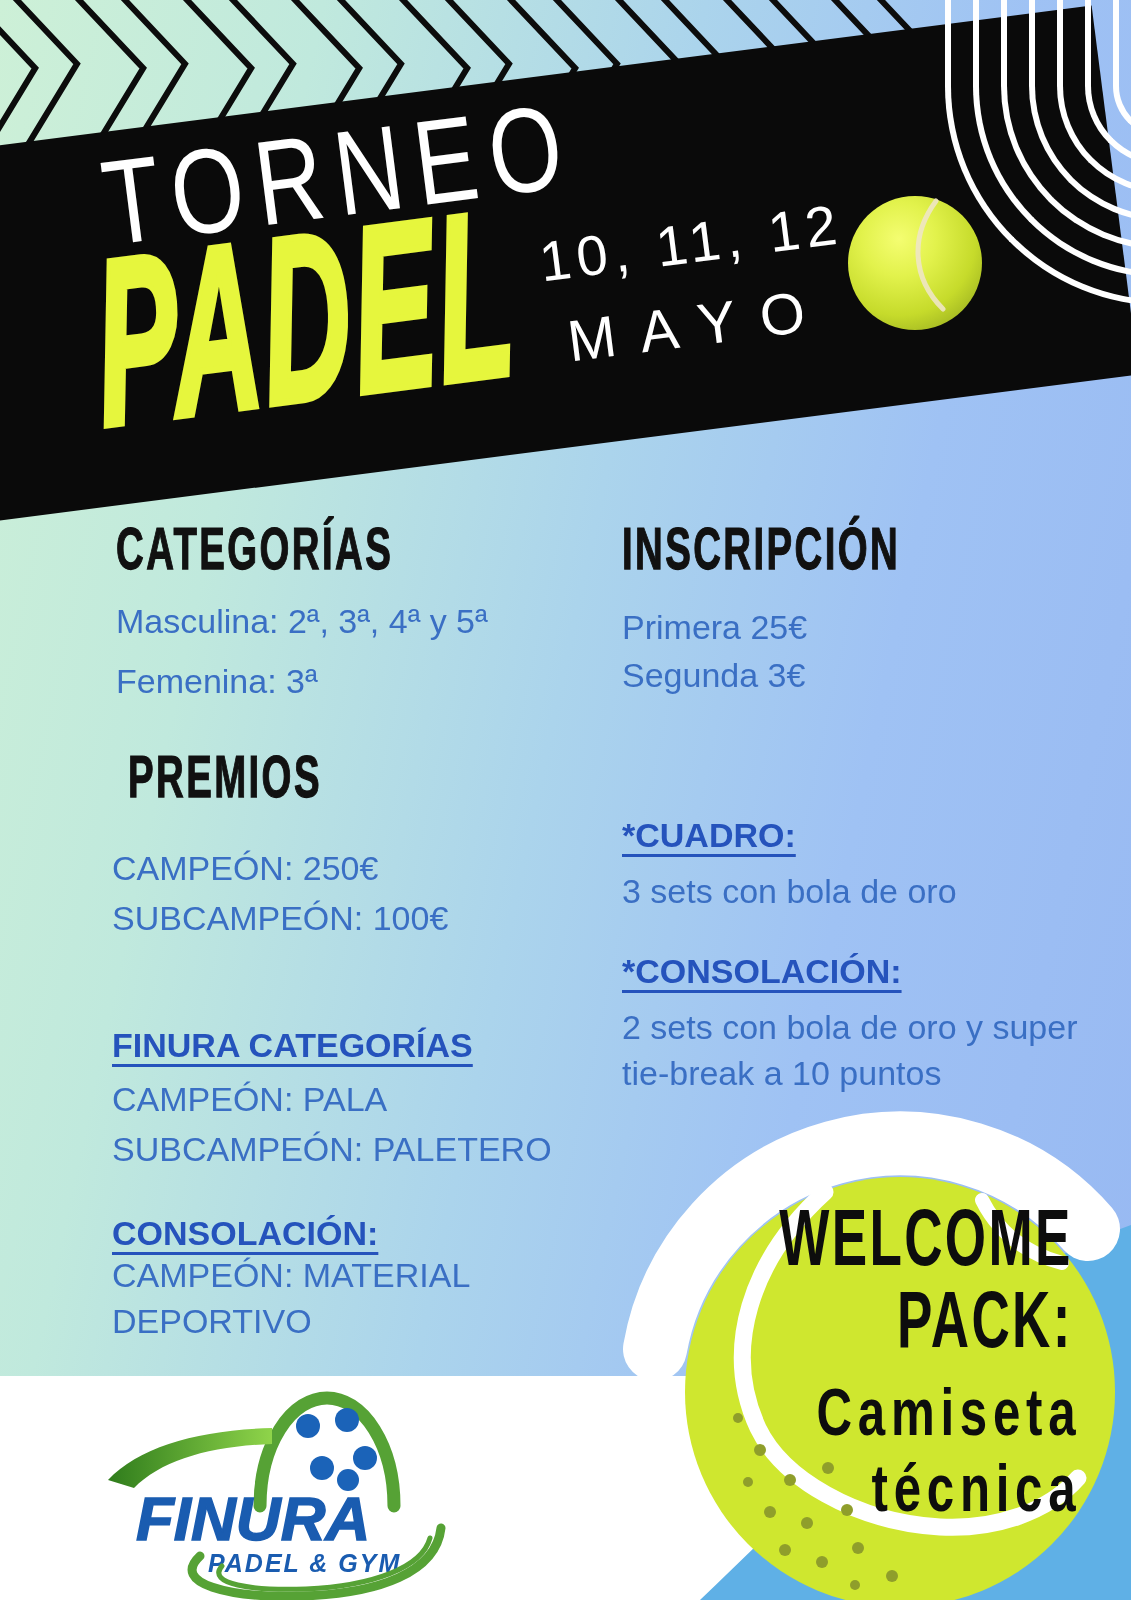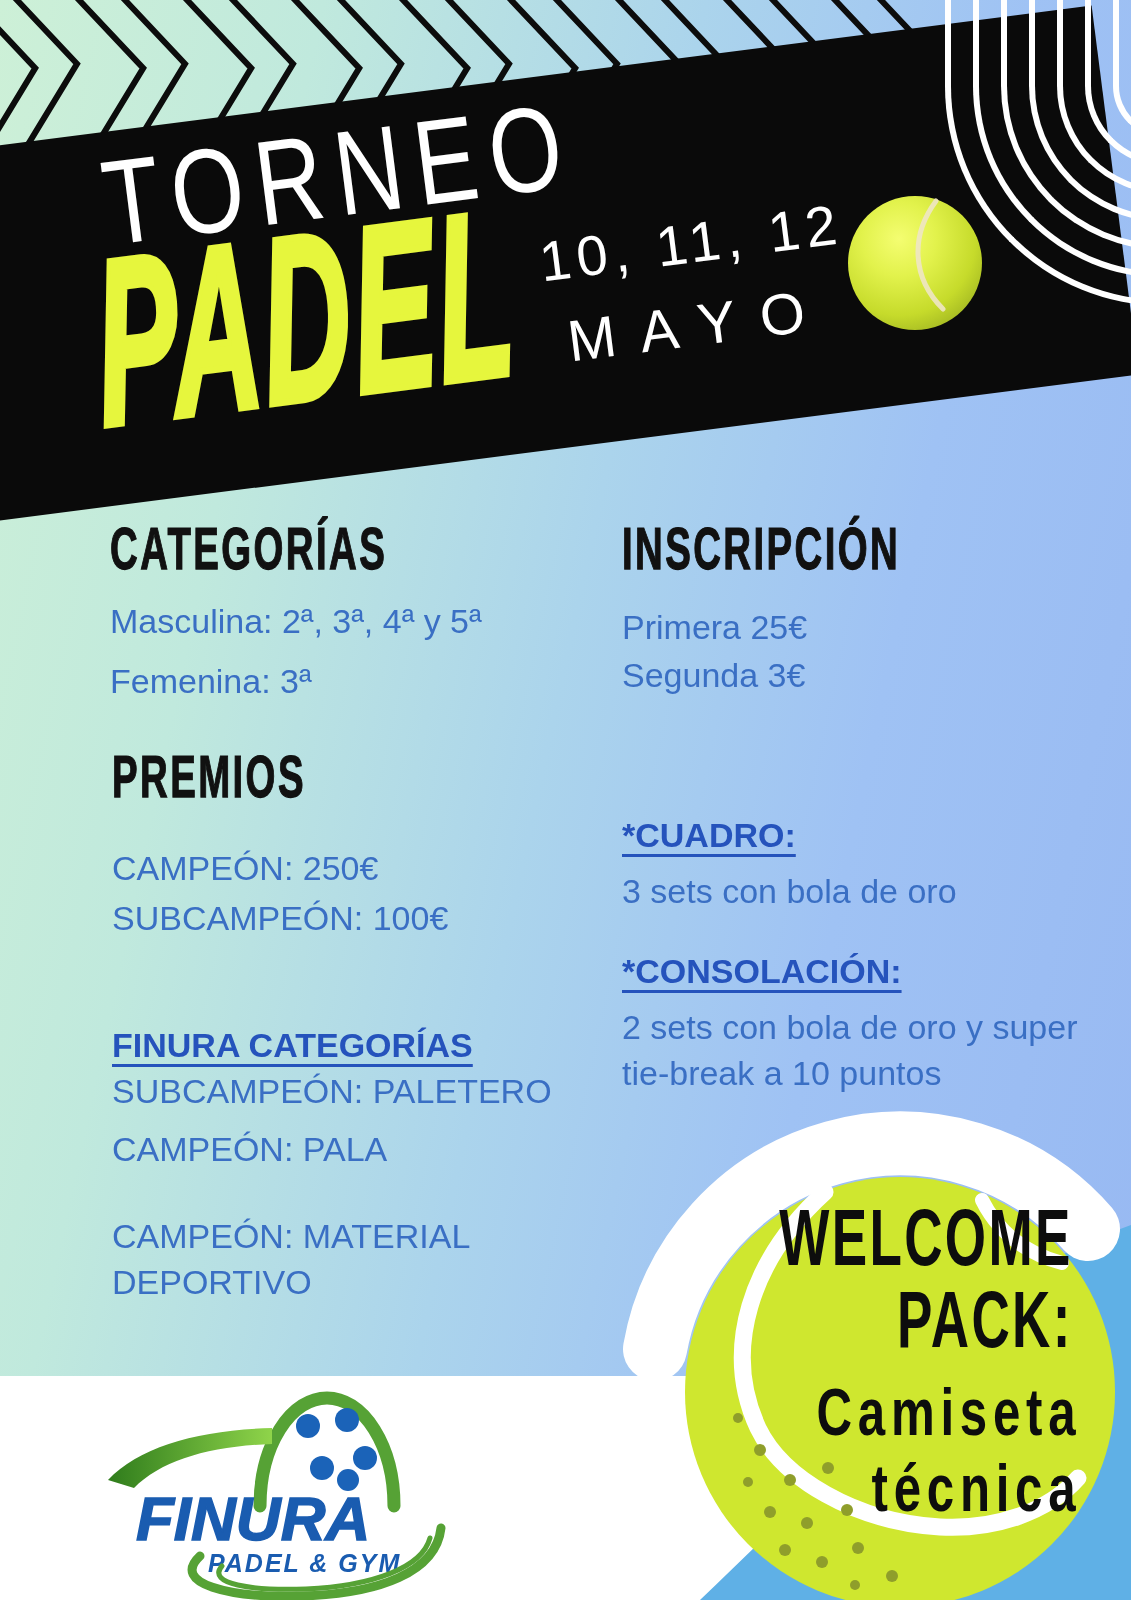--- a/index.html
+++ b/index.html
@@ -109,42 +109,43 @@
   <div class="arcline" style="left:1085px;width:126px;height:160px;border-bottom-left-radius:80px;"></div>
   <div class="arcline" style="left:1113px;width:98px;height:132px;border-bottom-left-radius:52px;"></div>
 </div>
 
 <div id="ball-photo" class="abs">
   <svg width="134" height="134" viewBox="0 0 134 134" fill="none">
     <path d="M 88,5 C 62,40 64,82 95,113" stroke="#eee6c4" stroke-width="5" stroke-linecap="round" opacity="0.9"></path>
   </svg>
 </div>
 
-<div class="abs" style="left:110px;top:528px;width:500px;">
+<div class="abs" style="left:116px;top:528px;width:500px;">
   <div><span class="h-black">CATEGORÍAS</span></div>
   <div class="body-blue" style="margin-top:16px;">Masculina: 2ª, 3ª, 4ª y 5ª</div>
   <div class="body-blue" style="margin-top:14px;">Femenina: 3ª</div>
 </div>
 
-<div class="abs" style="left:112px;top:756px;width:500px;">
+<div class="abs" style="left:128px;top:756px;width:500px;">
   <div><span class="h-black">PREMIOS</span></div>
 </div>
 
 <div class="abs" style="left:112px;top:834px;width:500px;">
   <div class="body-blue" style="margin-top:12px;">CAMPEÓN: 250€</div>
   <div class="body-blue" style="margin-top:4px;">SUBCAMPEÓN: 100€</div>
 </div>
 
 <div class="abs" style="left:112px;top:1026px;width:500px;">
   <div class="sub-blue">FINURA CATEGORÍAS</div>
+  <div class="body-blue" style="margin-top:12px;">CAMPEÓN: PALA</div>
   <div class="body-blue" style="margin-top:4px;">SUBCAMPEÓN: PALETERO</div>
-  <div class="body-blue" style="margin-top:12px;">CAMPEÓN: PALA</div>
 </div>
 
 <div class="abs" style="left:112px;top:1214px;width:460px;">
+  <div class="sub-blue">CONSOLACIÓN:</div>
   <div class="body-blue" style="">CAMPEÓN: MATERIAL DEPORTIVO</div>
 </div>
 
 <div class="abs" style="left:622px;top:528px;width:480px;">
   <div><span class="h-black">INSCRIPCIÓN</span></div>
   <div class="body-blue" style="margin-top:22px;">Primera 25€</div>
   <div class="body-blue" style="margin-top:2px;">Segunda 3€</div>
 </div>
 
 <div class="abs" style="left:622px;top:816px;width:480px;">

